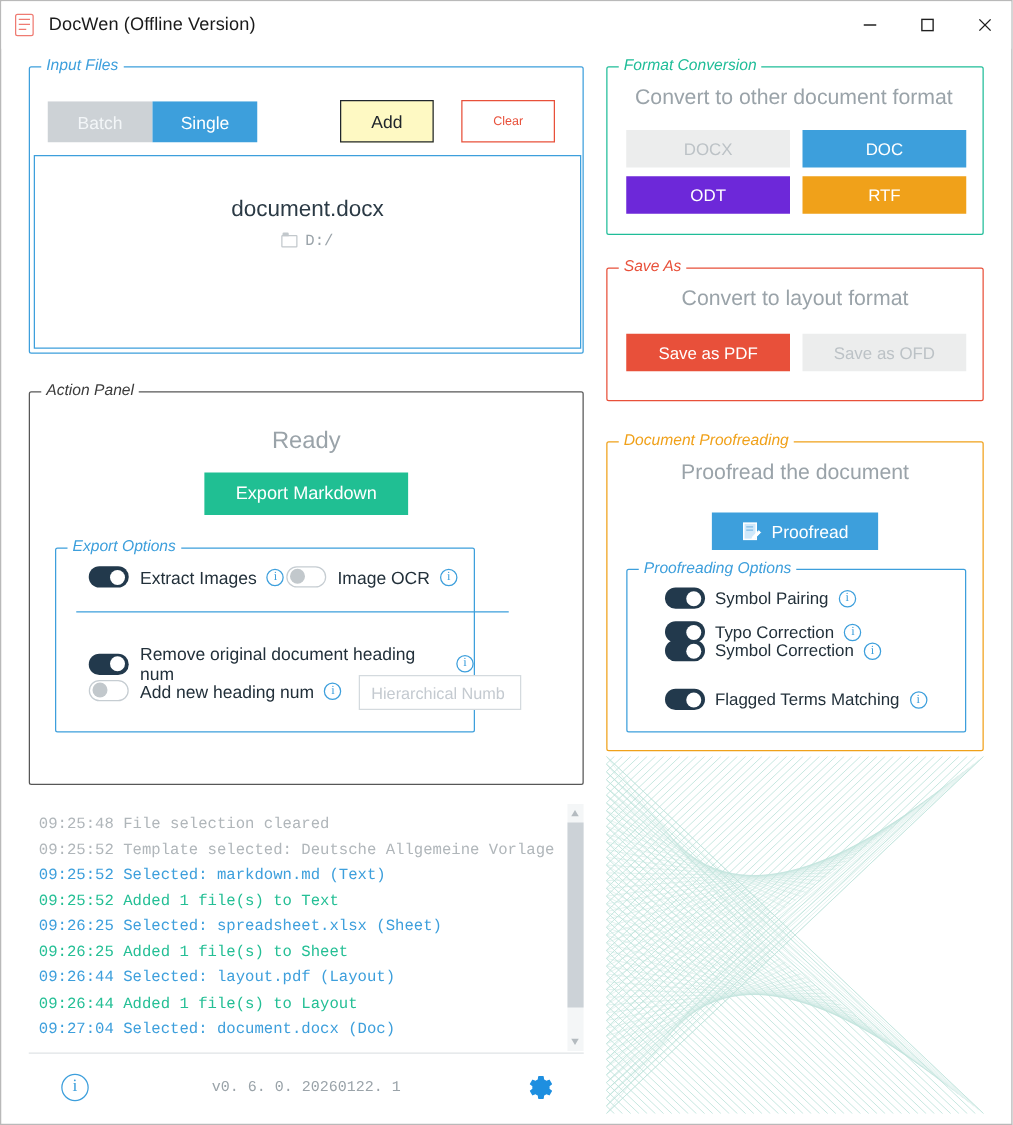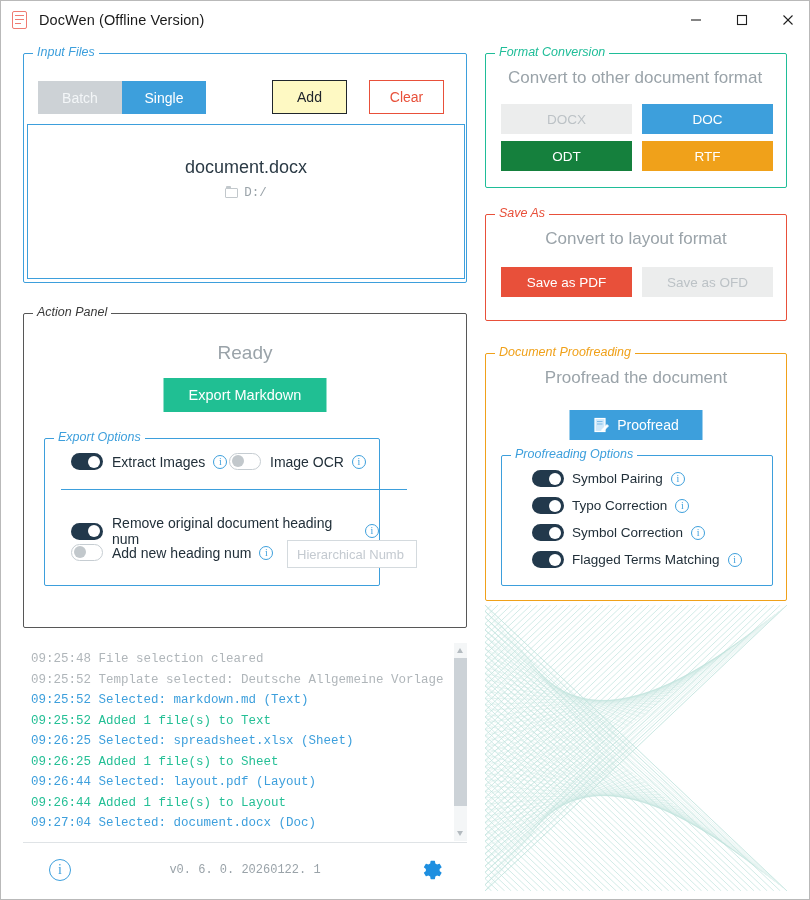--- a/index.html
+++ b/index.html
@@ -99,21 +99,21 @@
     position: absolute; right: 119px; top: 26px;
     width: 75px; height: 34px;
     border: 1.4px solid #20262c; background: #fef9c3;
     color: #20262c; font-size: 14px;
     display: flex; align-items: center; justify-content: center;
   }
   .btn-clear {
     position: absolute; right: 22px; top: 26px;
     width: 75px; height: 34px;
     border: 1.4px solid #e8503a; background: #fff;
-    color: #e8503a; font-size: 14px;
+    color: #e8503a; font-size: 10px;
     display: flex; align-items: center; justify-content: center;
   }
 
   .fileview {
     position: absolute; left: 3px; top: 70px;
     width: 438px; height: 155px;
     border: 1px solid #3d9fdc;
     background: #fff;
     display: flex; flex-direction: column; align-items: center;
     padding-top: 32px;
@@ -263,21 +263,21 @@
     width: 272px;
     display: grid; grid-template-columns: 1fr 1fr;
     gap: 7px 10px;
   }
   .fmt-btn {
     height: 30px; display: flex; align-items: center; justify-content: center;
     font-size: 13.5px; color: #ffffff;
   }
   .fmt-btn.docx { background: #eceded; color: #bcc2c6; }
   .fmt-btn.doc  { background: #3d9fdc; }
-  .fmt-btn.odt  { background: #15803d; }
+  .fmt-btn.odt  { background: #6d28d9; }
   .fmt-btn.rtf  { background: #f0a11a; }
 
   .save-grid {
     position: absolute; left: 15px; top: 52px;
     width: 272px;
     display: grid; grid-template-columns: 1fr 1fr; gap: 10px;
   }
   .save-btn {
     height: 30px; display: flex; align-items: center; justify-content: center;
     font-size: 13.5px;
@@ -481,21 +481,21 @@
         <span class="pf-label">Symbol Pairing</span>
         <span class="info-ic">i</span>
       </div>
       <div class="pf-row" style="top:41px;">
         <span class="toggle on">
             <span class="knob"></span>
           </span>
         <span class="pf-label">Typo Correction</span>
         <span class="info-ic">i</span>
       </div>
-      <div class="pf-row" style="top:68px;">
+      <div class="pf-row" style="top:56px;">
         <span class="toggle on">
             <span class="knob"></span>
           </span>
         <span class="pf-label">Symbol Correction</span>
         <span class="info-ic">i</span>
       </div>
       <div class="pf-row" style="top:95px;">
         <span class="toggle on">
             <span class="knob"></span>
           </span>

